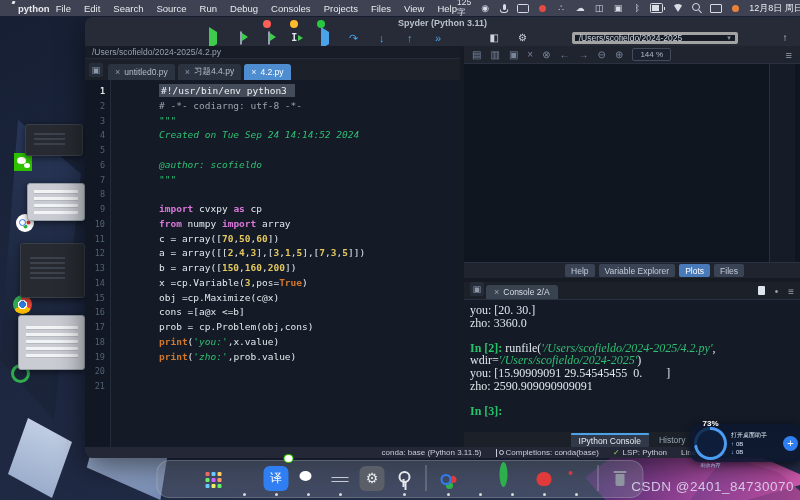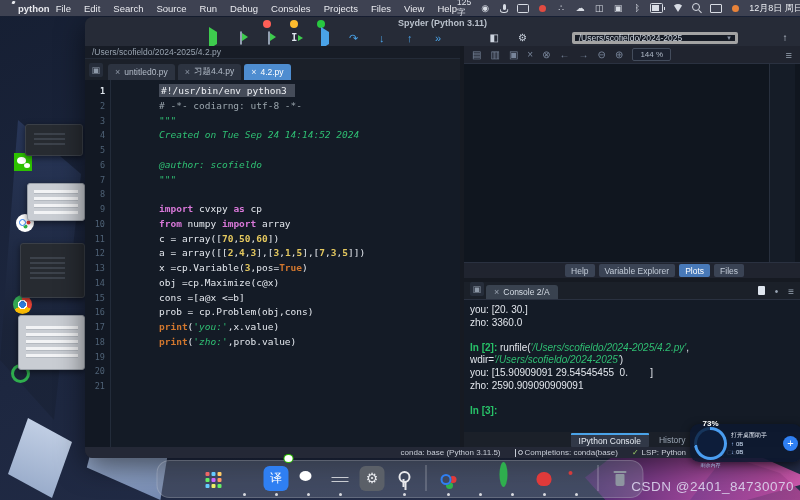--- a/index.html
+++ b/index.html
@@ -182,33 +182,33 @@
              display:flex; align-items:flex-end; padding:0 6px; }
   #ctab { height:14px; margin-bottom:0; display:flex; align-items:center; gap:4px;
           background:#39424f; color:#d6dde6; font-size:8.5px; padding:0 8px; border-radius:3px 3px 0 0; }
   #ctab .x { color:#97a1af; font-size:9px; }
   #chead-icons { margin-left:auto; display:flex; gap:10px; align-items:center; margin-bottom:2px; }
   .ci { color:#9aa5b4; font-size:10px; line-height:1; }
   .ci.k-doc::before { content:''; display:inline-block; width:7px; height:9px; background:#dfe5ee; border-radius:1px; }
   #cbody { position:absolute; left:0; top:253px; right:0; bottom:15px; background:#141b26;
            padding:4px 0 0 6px; overflow:hidden; border-top:1px solid #2a3140; }
   .cline { display:block; height:12.6px; line-height:12.6px; white-space:pre;
-           font-family:Liberation Sans, sans-serif; font-size:10px; }
+           font-family:Liberation Serif, serif; font-size:12px; }
   .tk-out { color:#e2e6ec; }
   .tk-prompt { color:#27c268; font-weight:bold; }
   .tk-cstr { color:#2fbf73; font-style:italic; }
   #cbottom { position:absolute; left:0; bottom:0; right:0; height:15px; background:#1b2029;
              display:flex; align-items:center; justify-content:center; gap:2px; }
   .cbtab { font-size:8.5px; color:#9aa5b3; padding:1px 8px; }
   .cbtab.active { background:#313847; color:#e6ebf2; border-top:2px solid #4aa3e8; border-radius:1px; }
 
   
   #statusbar { position:absolute; left:0; bottom:0; right:0; height:11px; background:#242836;
                border-radius:0 0 0 8px; display:flex; align-items:center; justify-content:flex-end;
-               gap:14px; padding-right:55px; color:#c7ccd6; font-size:8px; }
+               gap:14px; padding-right:74px; color:#c7ccd6; font-size:8px; }
   .sb-seg { display:flex; align-items:center; gap:3px; white-space:nowrap; }
   .branch-ic { width:7px; height:8px; border-left:1px solid #c7ccd6; position:relative; display:inline-block; }
   .branch-ic::before { content:''; position:absolute; left:2px; top:1px; width:3px; height:3px;
                        border:1px solid #c7ccd6; border-radius:50%; }
   .check { color:#9fd468; }
 
   
   #dock { position:absolute; left:50%; bottom:2px; transform:translateX(-50%); z-index:40;
           background:rgba(130,140,160,0.32); border:1px solid rgba(255,255,255,0.18);
           border-radius:13px; display:flex; align-items:center; gap:7px; padding:4px 10px 6px; }
@@ -450,20 +450,21 @@
             <span class="cl"><span class="tk-str">"""</span></span>
             <span class="cl"><span class="tk-str">Created on Tue Sep 24 14:14:52 2024</span></span>
             <span class="cl"></span>
             <span class="cl"><span class="tk-str">@author: scofieldo</span></span>
             <span class="cl"><span class="tk-str">"""</span></span>
             <span class="cl"></span>
             <span class="cl"><span class="tk-kw">import</span><span class="tk-pl"> cvxpy </span><span class="tk-kw">as</span><span class="tk-pl"> cp</span></span>
             <span class="cl"><span class="tk-kw">from</span><span class="tk-pl"> numpy </span><span class="tk-kw">import</span><span class="tk-pl"> array</span></span>
             <span class="cl"><span class="tk-pl">c = array([</span><span class="tk-num">70</span><span class="tk-pl">,</span><span class="tk-num">50</span><span class="tk-pl">,</span><span class="tk-num">60</span><span class="tk-pl">])</span></span>
             <span class="cl"><span class="tk-pl">a = array([[</span><span class="tk-num">2</span><span class="tk-pl">,</span><span class="tk-num">4</span><span class="tk-pl">,</span><span class="tk-num">3</span><span class="tk-pl">],[</span><span class="tk-num">3</span><span class="tk-pl">,</span><span class="tk-num">1</span><span class="tk-pl">,</span><span class="tk-num">5</span><span class="tk-pl">],[</span><span class="tk-num">7</span><span class="tk-pl">,</span><span class="tk-num">3</span><span class="tk-pl">,</span><span class="tk-num">5</span><span class="tk-pl">]])</span></span>
+            <span class="cl"><span class="tk-pl">b = array([</span><span class="tk-num">150</span><span class="tk-pl">,</span><span class="tk-num">160</span><span class="tk-pl">,</span><span class="tk-num">200</span><span class="tk-pl">])</span></span>
             <span class="cl"><span class="tk-pl">x =cp.Variable(</span><span class="tk-num">3</span><span class="tk-pl">,pos=</span><span class="tk-bi">True</span><span class="tk-pl">)</span></span>
             <span class="cl"><span class="tk-pl">obj =cp.Maximize(c@x)</span></span>
             <span class="cl"><span class="tk-pl">cons =[a@x &lt;=b]</span></span>
             <span class="cl"><span class="tk-pl">prob = cp.Problem(obj,cons)</span></span>
             <span class="cl"><span class="tk-bi">print</span><span class="tk-pl">(</span><span class="tk-str">'you:'</span><span class="tk-pl">,x.value)</span></span>
             <span class="cl"><span class="tk-bi">print</span><span class="tk-pl">(</span><span class="tk-str">'zho:'</span><span class="tk-pl">,prob.value)</span></span>
             <span class="cl"></span>
           </div>
       </div>
     </div>

